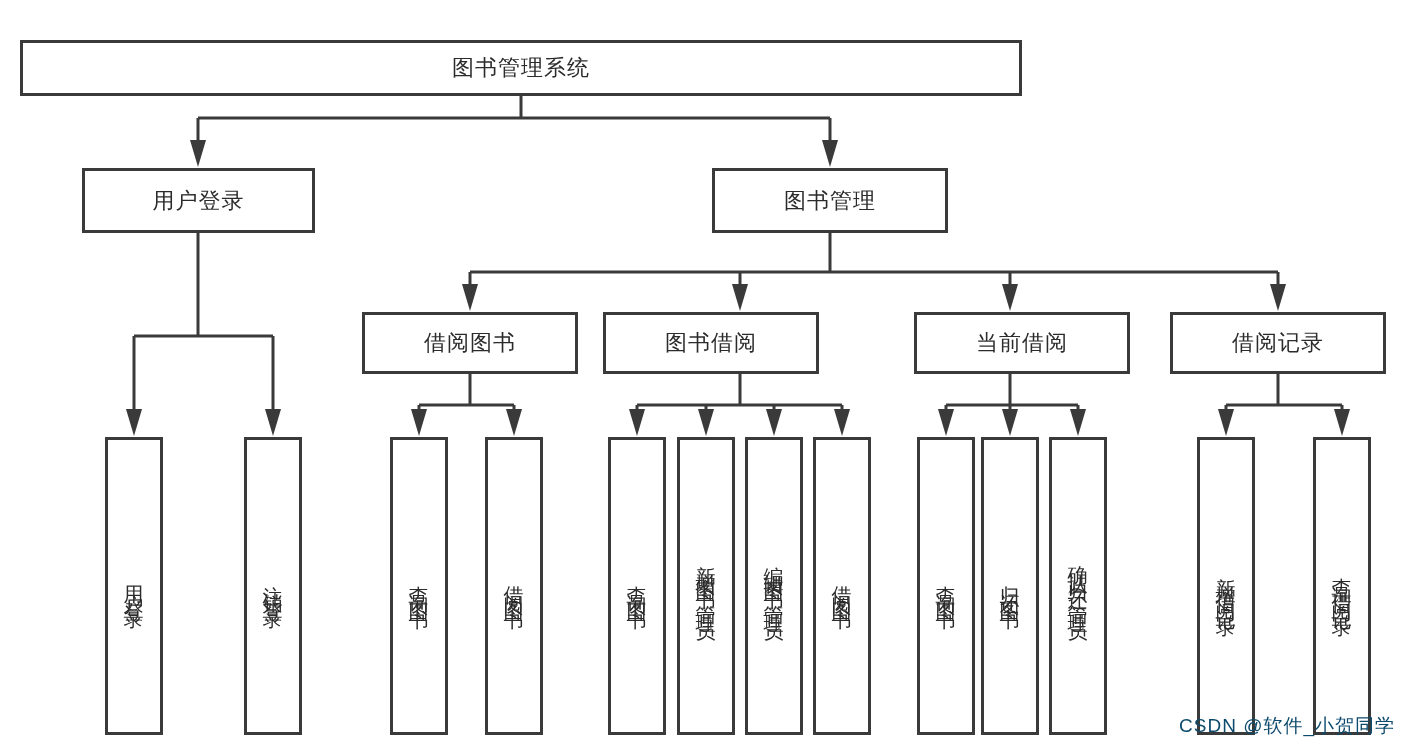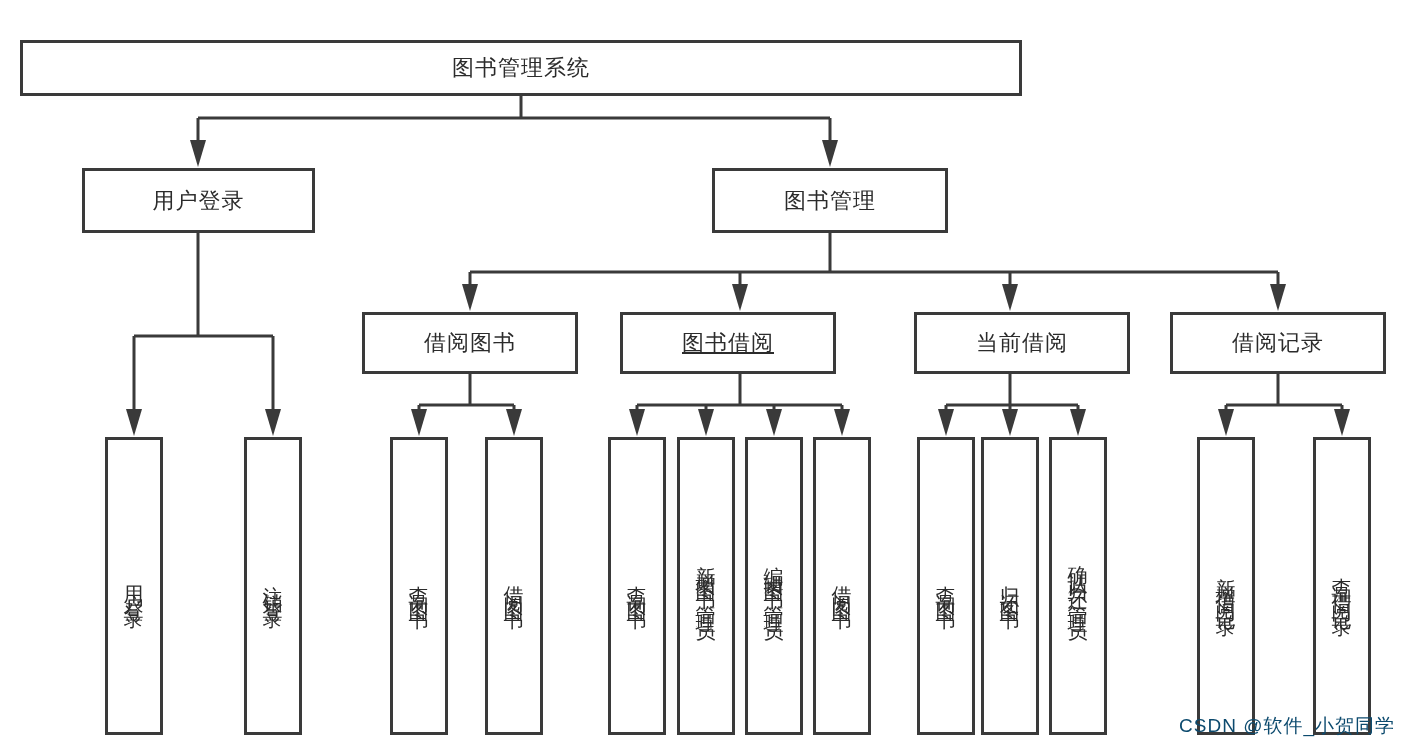--- a/index.html
+++ b/index.html
@@ -32,21 +32,21 @@
     white-space:nowrap;
   }
   
   .n-root{left:20px;top:13px;width:1002px;height:56px;margin-top:27px;}
   
   .n-l2a{left:82px;top:168px;width:233px;height:65px;}
   .n-l2b{left:712px;top:168px;width:236px;height:65px;}
   
   .n-l3{top:312px;width:216px;height:62px;}
   .n-l3a{left:362px;}
-  .n-l3b{left:620px;text-decoration:underline;}
+  .n-l3b{left:603px;}
   .n-l3c{left:902px;margin-left:12px;}
   .n-l3d{left:1170px;}
   
   .leaf{top:437px;width:58px;height:298px;}
   .lf-g1a{left:105px;} .lf-g1b{left:244px;}
   .lf-g2a{left:390px;} .lf-g2b{left:485px;}
   .lf-g3a{left:608px;} .lf-g3b{left:677px;} .lf-g3c{left:745px;} .lf-g3d{left:813px;}
   .lf-g4a{left:917px;} .lf-g4b{left:981px;} .lf-g4c{left:1049px;}
   .lf-g5a{left:1197px;} .lf-g5b{left:1313px;}
   

